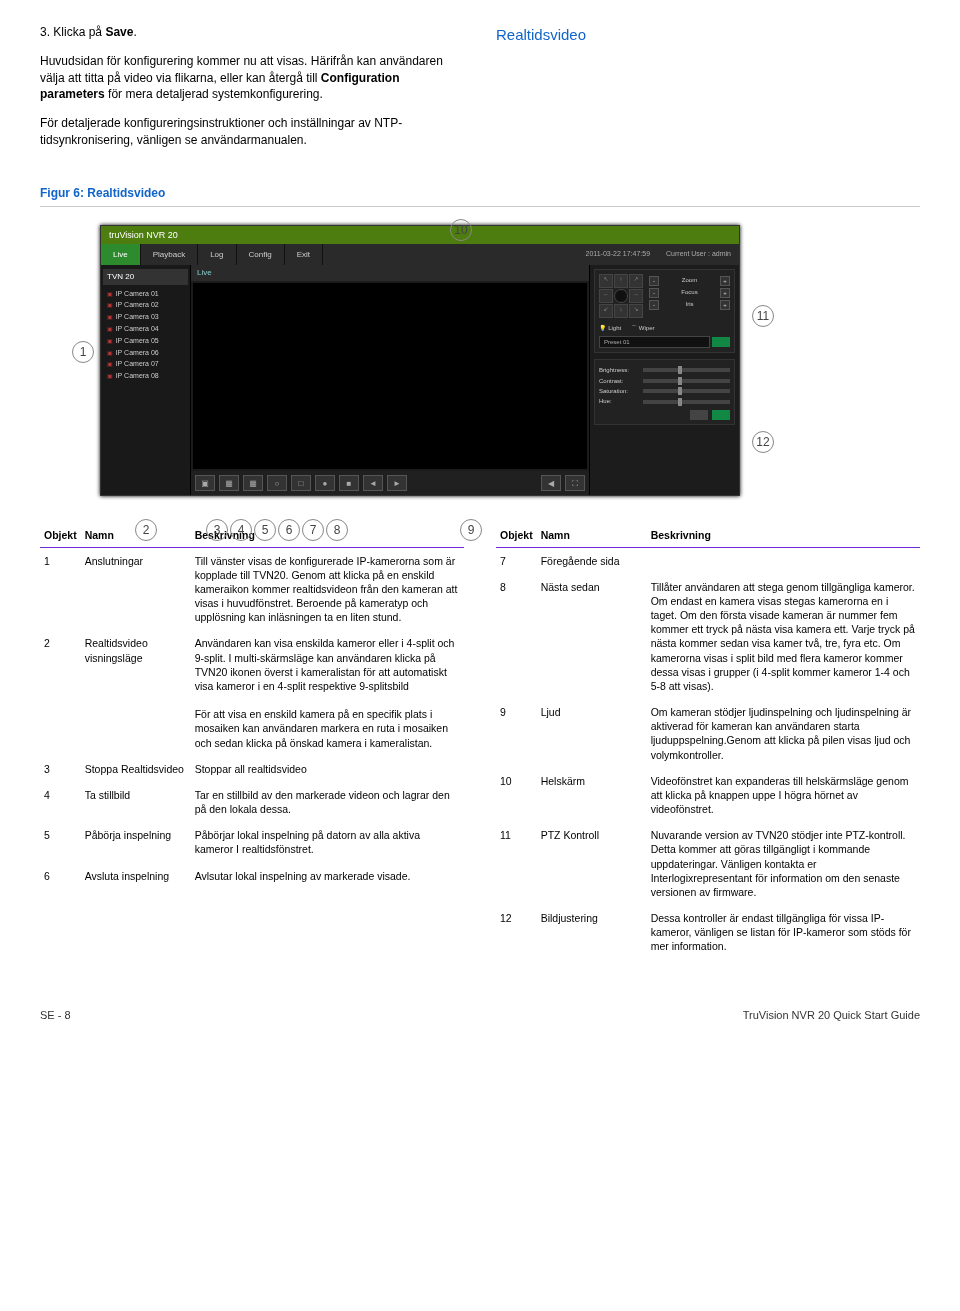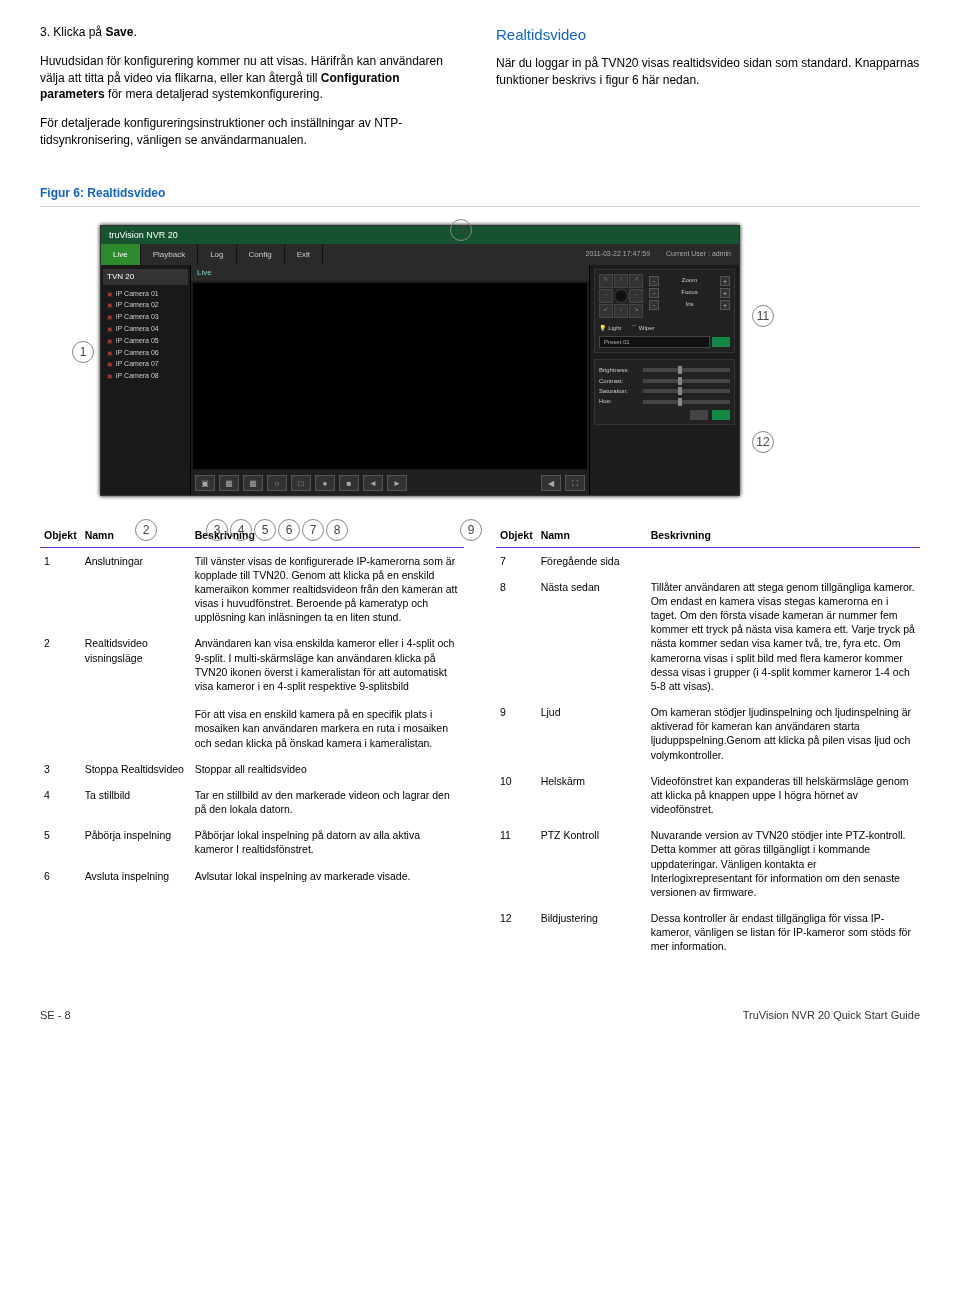--- a/index.html
+++ b/index.html
@@ -56,21 +56,21 @@
   .app {
     width: 640px;
     margin-left: 60px;
     background: #1b1b1b;
     color: #ddd;
     font-size: 8px;
     border: 1px solid #333;
     box-shadow: 0 0 4px #000;
   }
   .app .titlebar {
-    background: #14532d;
+    background: #4d7c0f;
     color: #fff;
     padding: 3px 8px;
     font-size: 9px;
     display: flex;
     justify-content: space-between;
   }
   .app .menu {
     display: flex;
     background: #2a2a2a;
     padding: 0;
@@ -216,21 +216,20 @@
     <div class="step">
       <span>3.   Klicka på </span><b>Save</b><span>.</span>
     </div>
     <p class="para">
       <span>Huvudsidan för konfigurering kommer nu att visas. Härifrån kan användaren välja att titta på video via flikarna, eller kan återgå till </span><b>Configuration parameters</b><span> för mera detaljerad systemkonfigurering.</span>
     </p>
     <p class="para">För detaljerade konfigureringsinstruktioner och inställningar av NTP-tidsynkronisering, vänligen se användarmanualen.</p>
   </div>
   <div>
     <div class="h-blue">Realtidsvideo</div>
-    <p class="para">När du loggar in på TVN20 visas realtidsvideo sidan som standard. Knapparnas funktioner beskrivs i figur 6 här nedan.</p>
   </div>
 </div>
 
 <div class="fig-title">Figur 6: Realtidsvideo</div>
 
 <div class="app-wrap">
 
   <div class="callout" style="left:32px; top:116px;"><span class="circ">1</span></div>
   <div class="callout" style="left:95px; top:294px;"><span class="circ">2</span></div>
   <div class="callout" style="left:166px; top:294px;"><span class="circ">3</span></div>
@@ -382,21 +381,21 @@
 För att visa en enskild kamera på en specifik plats i mosaiken kan användaren markera en ruta i mosaiken och sedan klicka på önskad kamera i kameralistan.</td>
           </tr>
           <tr>
             <td class="obj">3</td>
             <td class="name">Stoppa Realtidsvideo</td>
             <td style="white-space: pre-line;">Stoppar all realtidsvideo</td>
           </tr>
           <tr>
             <td class="obj">4</td>
             <td class="name">Ta stillbild</td>
-            <td style="white-space: pre-line;">Tar en stillbild av den markerade videon och lagrar den på den lokala datorn.</td>
+            <td style="white-space: pre-line;">Tar en stillbild av den markerade videon och lagrar den på den lokala dessa.</td>
           </tr>
           <tr>
             <td class="obj">5</td>
             <td class="name">Påbörja inspelning</td>
             <td style="white-space: pre-line;">Påbörjar lokal inspelning på datorn av alla aktiva kameror I realtidsfönstret.</td>
           </tr>
           <tr>
             <td class="obj">6</td>
             <td class="name">Avsluta inspelning</td>
             <td style="white-space: pre-line;">Avlsutar lokal inspelning av markerade visade.</td>

